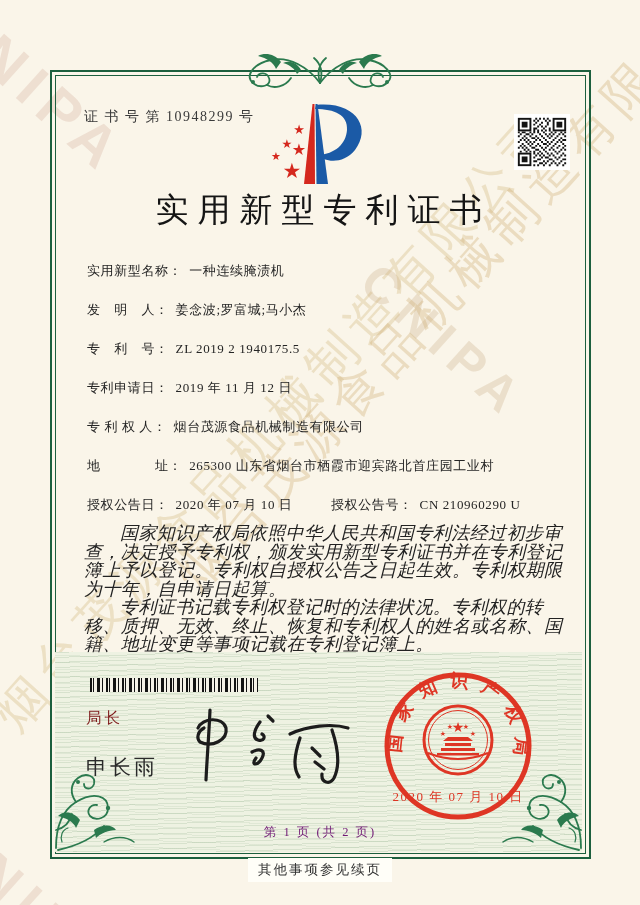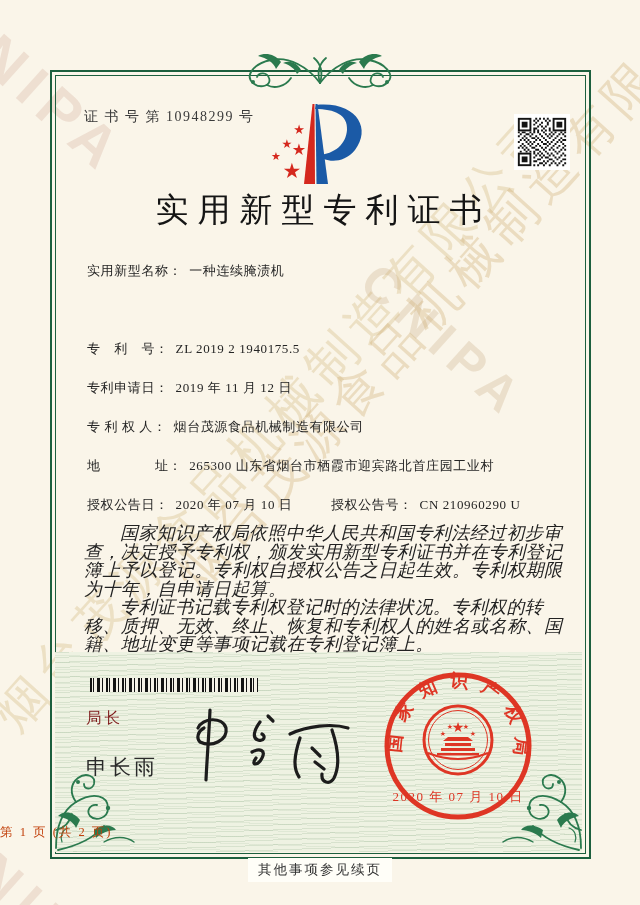--- a/index.html
+++ b/index.html
@@ -31,22 +31,22 @@
   .body-text{position:absolute;left:84px;top:524px;width:482px;font-size:18px;line-height:18.5px;
              letter-spacing:0.4px;color:#222;font-style:italic;}
   .body-text p{margin:0;text-indent:2em;}
   .barcode{position:absolute;left:90px;top:678px;width:168px;height:14px;
       background:repeating-linear-gradient(90deg,#141414 0 2px,#f5f2e8 2px 3px,#141414 3px 4px,
       #f5f2e8 4px 7px,#141414 7px 10px,#f5f2e8 10px 12px,#141414 12px 13px,#f5f2e8 13px 16px);}
   .signer-role{position:absolute;left:86px;top:708px;font-size:15.5px;letter-spacing:3px;color:#7f1d1d;}
   .signer-name{position:absolute;left:86px;top:753px;font-size:21px;letter-spacing:3px;color:#2a2a2a;}
   .signature{position:absolute;left:182px;top:700px;}
   .seal{position:absolute;left:378px;top:666px;opacity:0.93;}
-  .page-info{position:absolute;left:0;top:824px;width:640px;font-size:12.5px;
-             letter-spacing:2px;color:#c2410c;}
+  .page-info{position:absolute;left:0;top:824px;width:640px;text-align:center;font-size:12.5px;
+             letter-spacing:2px;color:#701a75;}
   .note-wrap{position:absolute;left:0;top:858px;width:640px;text-align:center;}
   .note{display:inline-block;background:#fffef8;padding:3px 10px;font-size:13.5px;
         letter-spacing:2px;color:#333;}
 </style>
 </head>
 <body>
 
 <div class="page">
 
   <div class="wm wm-cnipa" style="left:-28px;top:-14px;font-size:58px;transform:rotate(42deg);">CNIPA</div>
@@ -122,20 +122,23 @@
           <rect x="22" y="4" width="3" height="3"></rect>
         <rect x="4" y="22" width="3" height="3"></rect>
         <path d="M11,2h1v1h-1zM13,2h1v1h-1zM15,2h1v1h-1zM17,2h1v1h-1zM10,3h1v1h-1zM12,3h1v1h-1zM16,3h1v1h-1zM18,3h1v1h-1zM11,4h1v1h-1zM14,4h1v1h-1zM17,4h1v1h-1zM10,5h1v1h-1zM13,5h1v1h-1zM17,5h1v1h-1zM12,6h1v1h-1zM14,6h1v1h-1zM16,6h1v1h-1zM10,7h1v1h-1zM11,7h1v1h-1zM15,7h1v1h-1zM18,7h1v1h-1zM10,8h1v1h-1zM12,8h1v1h-1zM14,8h1v1h-1zM16,8h1v1h-1zM18,8h1v1h-1zM2,9h1v1h-1zM4,9h1v1h-1zM5,9h1v1h-1zM8,9h1v1h-1zM10,9h1v1h-1zM12,9h1v1h-1zM15,9h1v1h-1zM19,9h1v1h-1zM21,9h1v1h-1zM24,9h1v1h-1zM26,9h1v1h-1zM3,10h1v1h-1zM6,10h1v1h-1zM7,10h1v1h-1zM9,10h1v1h-1zM13,10h1v1h-1zM16,10h1v1h-1zM18,10h1v1h-1zM20,10h1v1h-1zM23,10h1v1h-1zM25,10h1v1h-1zM2,11h1v1h-1zM5,11h1v1h-1zM8,11h1v1h-1zM11,11h1v1h-1zM14,11h1v1h-1zM17,11h1v1h-1zM19,11h1v1h-1zM22,11h1v1h-1zM26,11h1v1h-1zM4,12h1v1h-1zM6,12h1v1h-1zM9,12h1v1h-1zM10,12h1v1h-1zM12,12h1v1h-1zM15,12h1v1h-1zM18,12h1v1h-1zM21,12h1v1h-1zM24,12h1v1h-1zM3,13h1v1h-1zM5,13h1v1h-1zM7,13h1v1h-1zM11,13h1v1h-1zM13,13h1v1h-1zM16,13h1v1h-1zM20,13h1v1h-1zM23,13h1v1h-1zM25,13h1v1h-1zM26,13h1v1h-1zM2,14h1v1h-1zM6,14h1v1h-1zM8,14h1v1h-1zM10,14h1v1h-1zM14,14h1v1h-1zM17,14h1v1h-1zM19,14h1v1h-1zM22,14h1v1h-1zM24,14h1v1h-1zM4,15h1v1h-1zM7,15h1v1h-1zM9,15h1v1h-1zM12,15h1v1h-1zM15,15h1v1h-1zM16,15h1v1h-1zM18,15h1v1h-1zM21,15h1v1h-1zM25,15h1v1h-1zM3,16h1v1h-1zM5,16h1v1h-1zM8,16h1v1h-1zM11,16h1v1h-1zM13,16h1v1h-1zM17,16h1v1h-1zM20,16h1v1h-1zM23,16h1v1h-1zM26,16h1v1h-1zM2,17h1v1h-1zM4,17h1v1h-1zM6,17h1v1h-1zM9,17h1v1h-1zM10,17h1v1h-1zM14,17h1v1h-1zM16,17h1v1h-1zM19,17h1v1h-1zM22,17h1v1h-1zM25,17h1v1h-1zM5,18h1v1h-1zM7,18h1v1h-1zM11,18h1v1h-1zM12,18h1v1h-1zM15,18h1v1h-1zM18,18h1v1h-1zM20,18h1v1h-1zM24,18h1v1h-1zM26,18h1v1h-1zM3,19h1v1h-1zM6,19h1v1h-1zM8,19h1v1h-1zM10,19h1v1h-1zM13,19h1v1h-1zM16,19h1v1h-1zM21,19h1v1h-1zM23,19h1v1h-1zM10,20h1v1h-1zM12,20h1v1h-1zM14,20h1v1h-1zM17,20h1v1h-1zM19,20h1v1h-1zM22,20h1v1h-1zM25,20h1v1h-1zM11,21h1v1h-1zM13,21h1v1h-1zM15,21h1v1h-1zM18,21h1v1h-1zM20,21h1v1h-1zM24,21h1v1h-1zM26,21h1v1h-1zM10,22h1v1h-1zM14,22h1v1h-1zM16,22h1v1h-1zM17,22h1v1h-1zM21,22h1v1h-1zM23,22h1v1h-1zM12,23h1v1h-1zM13,23h1v1h-1zM18,23h1v1h-1zM19,23h1v1h-1zM22,23h1v1h-1zM25,23h1v1h-1zM26,23h1v1h-1zM10,24h1v1h-1zM11,24h1v1h-1zM15,24h1v1h-1zM17,24h1v1h-1zM20,24h1v1h-1zM24,24h1v1h-1zM13,25h1v1h-1zM14,25h1v1h-1zM16,25h1v1h-1zM19,25h1v1h-1zM21,25h1v1h-1zM23,25h1v1h-1zM26,25h1v1h-1zM10,26h1v1h-1zM12,26h1v1h-1zM15,26h1v1h-1zM18,26h1v1h-1zM22,26h1v1h-1zM25,26h1v1h-1z"></path>
       </g>
     </svg>
 
     <div class="title">实用新型专利证书</div>
 
     <div class="frow" style="top:262px;">
       <span class="flabel">实用新型名称：</span><span class="fvalue">一种连续腌渍机</span>
+    </div>
+    <div class="frow" style="top:301px;">
+      <span class="flabel">发　明　人：</span><span class="fvalue">姜念波;罗富城;马小杰</span>
     </div>
     <div class="frow" style="top:340px;">
       <span class="flabel">专　利　号：</span><span class="fvalue">ZL 2019 2 1940175.5</span>
     </div>
     <div class="frow" style="top:379px;">
       <span class="flabel">专利申请日：</span><span class="fvalue">2019 年 11 月 12 日</span>
     </div>
     <div class="frow" style="top:418px;">
       <span class="flabel">专 利 权 人：</span><span class="fvalue">烟台茂源食品机械制造有限公司</span>
     </div>

